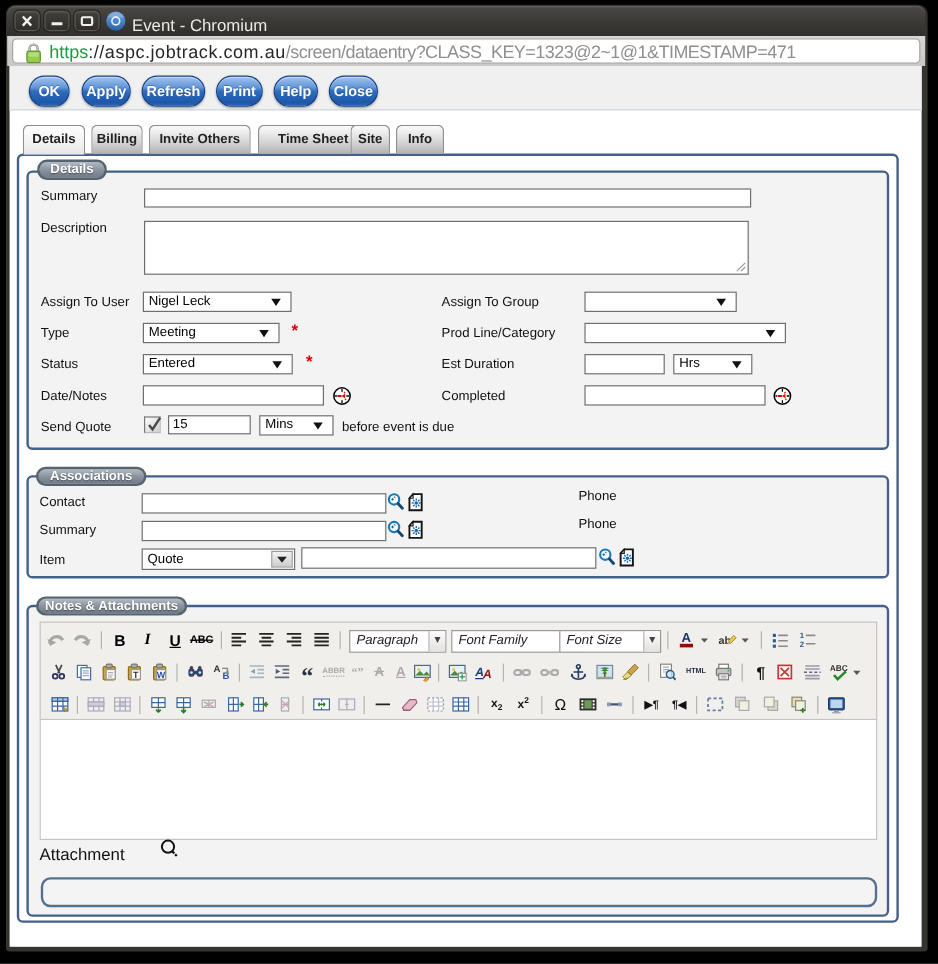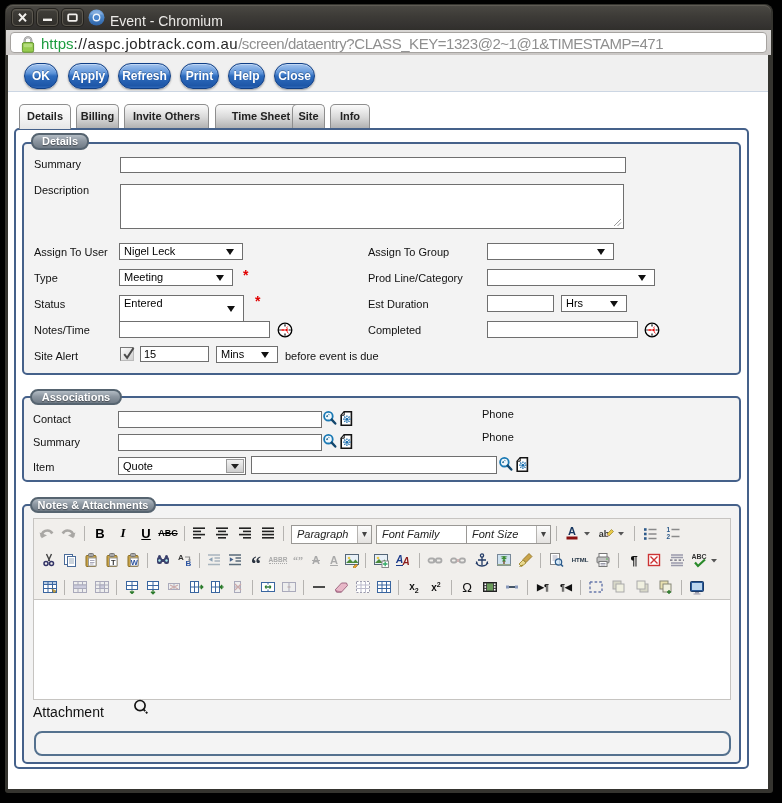--- a/index.html
+++ b/index.html
@@ -123,50 +123,50 @@
 <div class="abs sel" style="left:119px;top:269px;width:114px;height:17px;">
     <span class="tx">Meeting</span>
     <span class="ar"></span>
   </div>
 <div class="abs red" style="left:243px;top:267px;">*</div>
 <div class="abs lbl" style="left:368px;top:272px;">Prod Line/Category</div>
 <div class="abs sel" style="left:487px;top:269px;width:168px;height:17px;">
     <span class="ar"></span>
   </div>
 <div class="abs lbl" style="left:34px;top:298px;">Status</div>
-<div class="abs sel" style="left:119px;top:295px;width:125px;height:27px;">
+<div class="abs sel" style="left:119px;top:295px;width:125px;height:17px;">
     <span class="tx">Entered</span>
     <span class="ar"></span>
   </div>
 <div class="abs red" style="left:255px;top:293px;">*</div>
 <div class="abs lbl" style="left:368px;top:298px;">Est Duration</div>
 <div class="abs inp" style="left:487px;top:295px;width:67px;height:17px;"></div>
 <div class="abs sel" style="left:561px;top:295px;width:66px;height:17px;">
     <span class="tx">Hrs</span>
     <span class="ar"></span>
   </div>
-<div class="abs lbl" style="left:34px;top:324px;">Notes/Time</div>
+<div class="abs lbl" style="left:34px;top:324px;">Date/Notes</div>
 <div class="abs inp" style="left:119px;top:321px;width:151px;height:17px;"></div>
 <svg class="abs icon clk" style="left:277px;top:322px;" width="16" height="16" viewBox="0 0 16 16">
     <circle cx="8" cy="8" r="6.8" fill="#fff" stroke="#000" stroke-width="1.3"></circle>
     <path d="M8 2.2v2.2M8 11.6v2.2M13.8 8h-2.2M2.2 8h1.6" stroke="#000" stroke-width="1.1"></path>
     <path d="M7.6 8l3-1.9v3.8z" fill="#e80000"></path>
     <path d="M4.2 8h3.4" stroke="#e80000" stroke-width="1.5"></path>
     <path d="M10.6 4.6l-1 1.2M11.4 11.4l-1-1.2" stroke="#e80000" stroke-width="1"></path>
   </svg>
 <div class="abs lbl" style="left:368px;top:324px;">Completed</div>
 <div class="abs inp" style="left:487px;top:321px;width:151px;height:17px;"></div>
 <svg class="abs icon clk" style="left:644px;top:322px;" width="16" height="16" viewBox="0 0 16 16">
     <circle cx="8" cy="8" r="6.8" fill="#fff" stroke="#000" stroke-width="1.3"></circle>
     <path d="M8 2.2v2.2M8 11.6v2.2M13.8 8h-2.2M2.2 8h1.6" stroke="#000" stroke-width="1.1"></path>
     <path d="M7.6 8l3-1.9v3.8z" fill="#e80000"></path>
     <path d="M4.2 8h3.4" stroke="#e80000" stroke-width="1.5"></path>
     <path d="M10.6 4.6l-1 1.2M11.4 11.4l-1-1.2" stroke="#e80000" stroke-width="1"></path>
   </svg>
-<div class="abs lbl" style="left:34px;top:350px;">Site Alert</div>
+<div class="abs lbl" style="left:34px;top:350px;">Send Quote</div>
 <div class="abs" style="left:120px;top:347px;width:14px;height:14px;border-top:1px solid #777;border-left:1px solid #777;border-bottom:1px solid #bbb;border-right:1px solid #bbb;background:linear-gradient(135deg,#fdfdfd,#cfcfcf);z-index:3;">
   <svg class="abs" style="left:1px;top:-2px;" width="13" height="15" viewBox="0 0 13 15">
       <path d="M2.2 8.2l2.9 3.6L11.5 2" fill="none" stroke="#4a4a4a" stroke-width="2"></path>
     </svg>
 </div>
 <div class="abs inp" style="left:140px;top:346px;width:69px;height:16px;font-size:11px;line-height:14px;padding-left:3px;z-index:3;">15</div>
 <div class="abs sel" style="left:216px;top:346px;width:62px;height:17px;">
     <span class="tx">Mins</span>
     <span class="ar"></span>
   </div>

